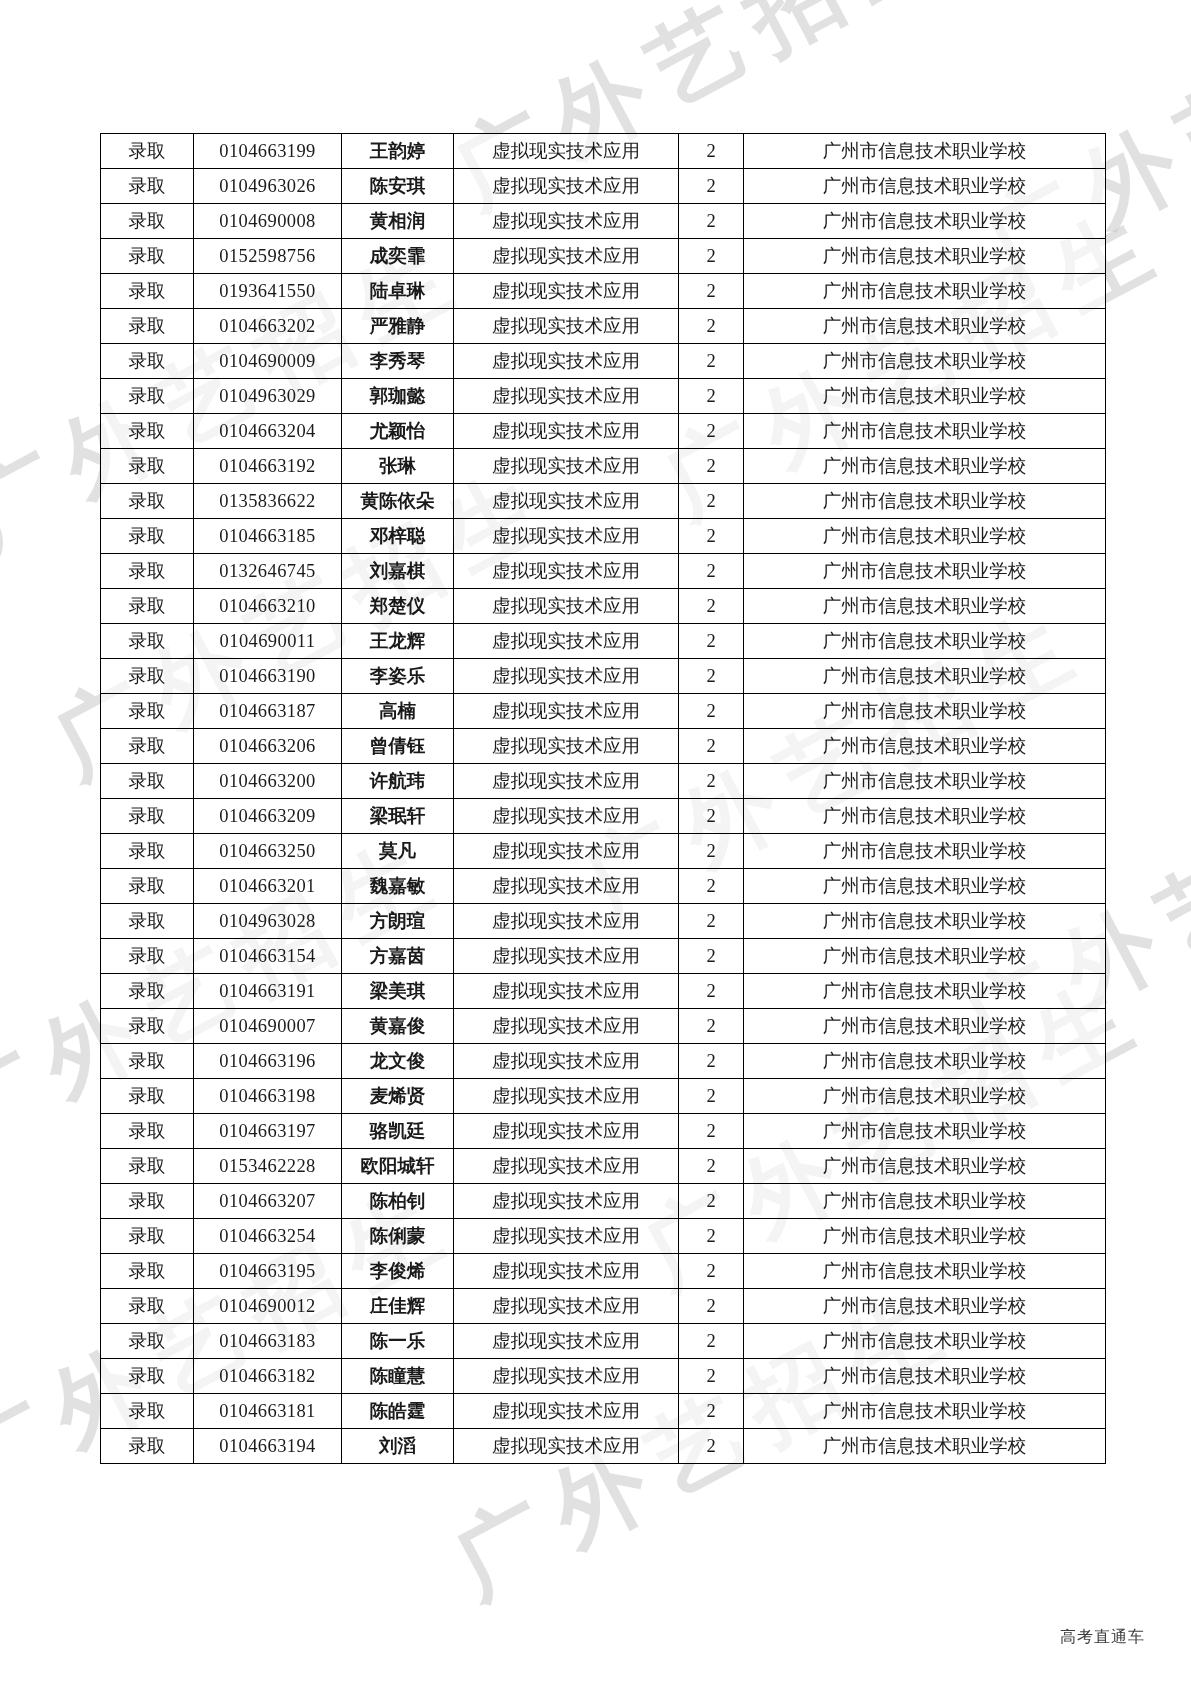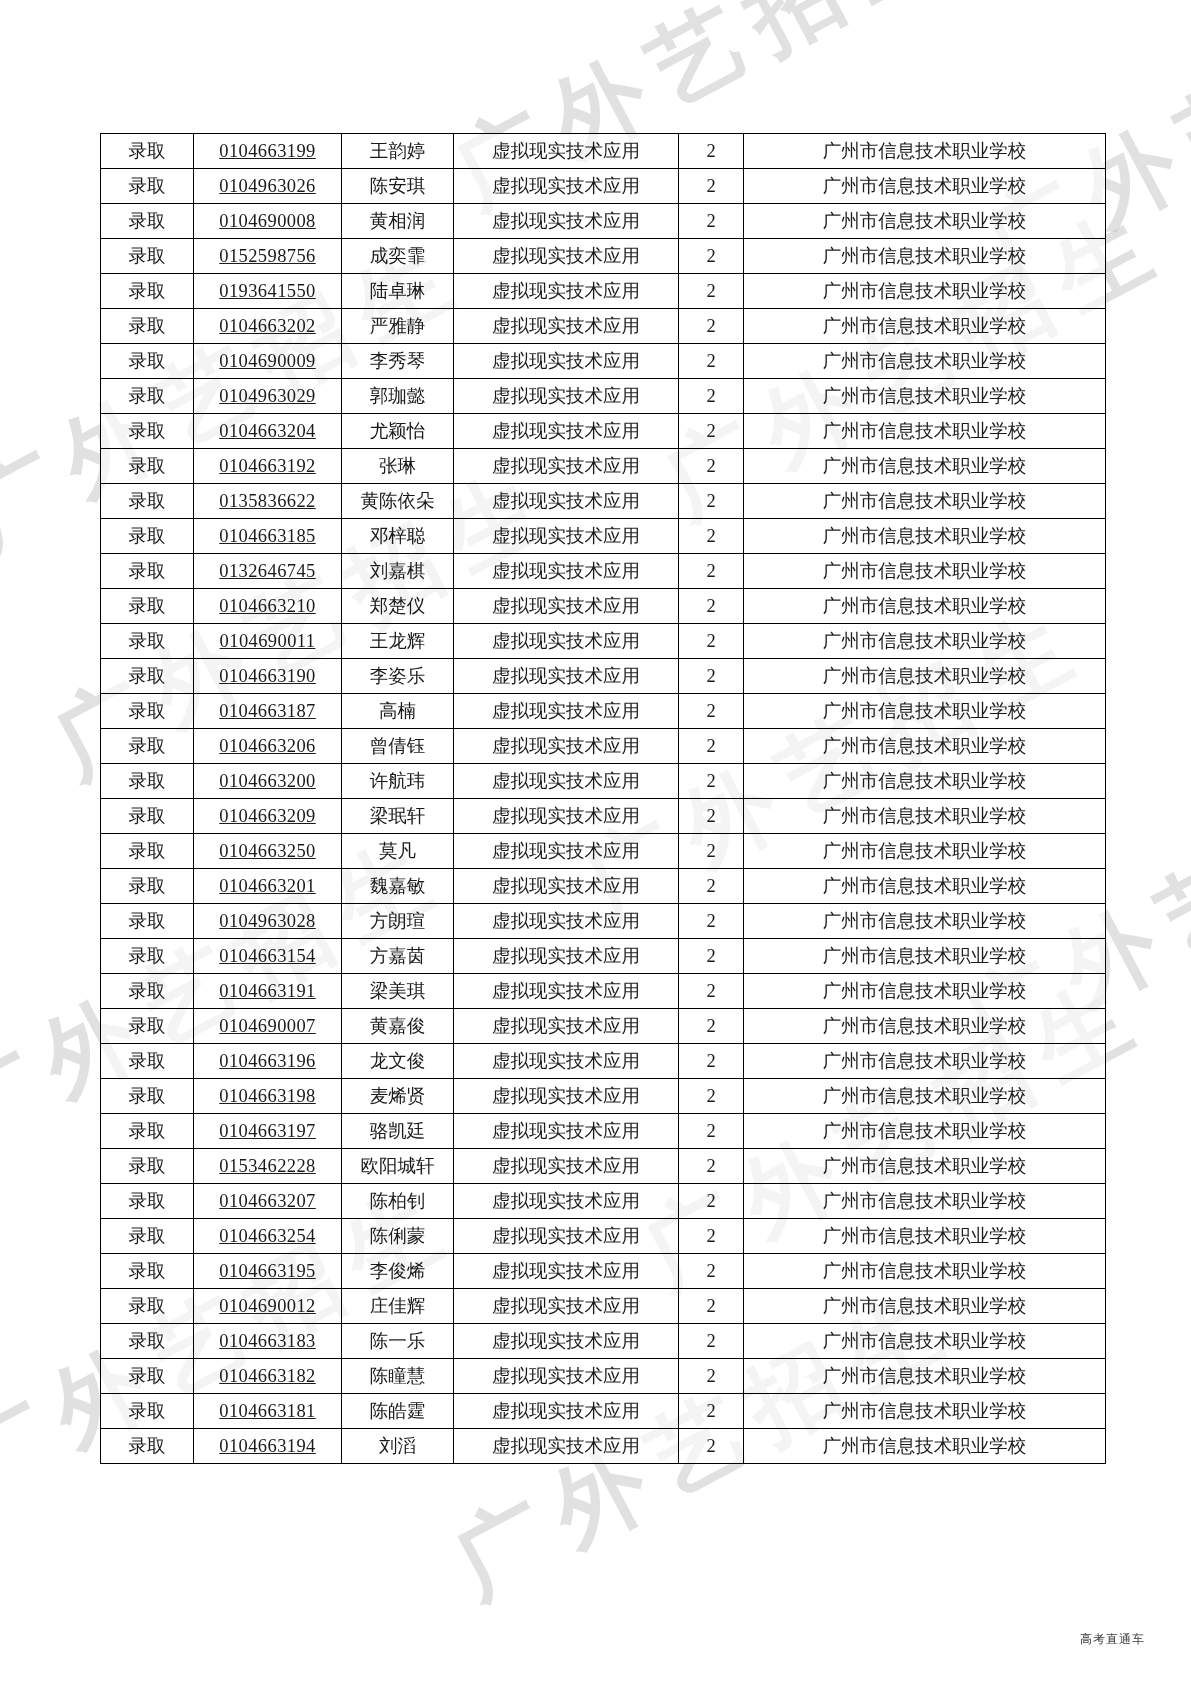--- a/index.html
+++ b/index.html
@@ -56,32 +56,32 @@
     padding: 0 2px;
     text-align: center;
     vertical-align: middle;
     font-size: 18.5px;
     color: #1a1a1a;
     background: rgba(255,255,255,0.62);
     overflow: hidden;
     white-space: nowrap;
   }
   td.c-status   { width: 88px; }
-  td.c-examno   { width: 143px; letter-spacing: .4px; text-decoration: underline; }
-  td.c-name     { width: 107px; }
+  td.c-examno   { width: 143px; letter-spacing: .4px; }
+  td.c-name     { width: 107px; font-weight: bold; }
   td.c-major    { width: 220px; font-family: Liberation Serif, serif; }
   td.c-count    { width: 60px; }
   td.c-school   { width: 357px; }
 
   
   .footer-brand {
     position: absolute;
     right: 46px;
     bottom: 36px;
-    font-size: 12px;
+    font-size: 16px;
     color: #3c3c3c;
     font-family: "Liberation Sans", sans-serif;
     letter-spacing: 1px;
     z-index: 3;
   }
 </style>
 </head>
 <body>
 
 <div class="page">

